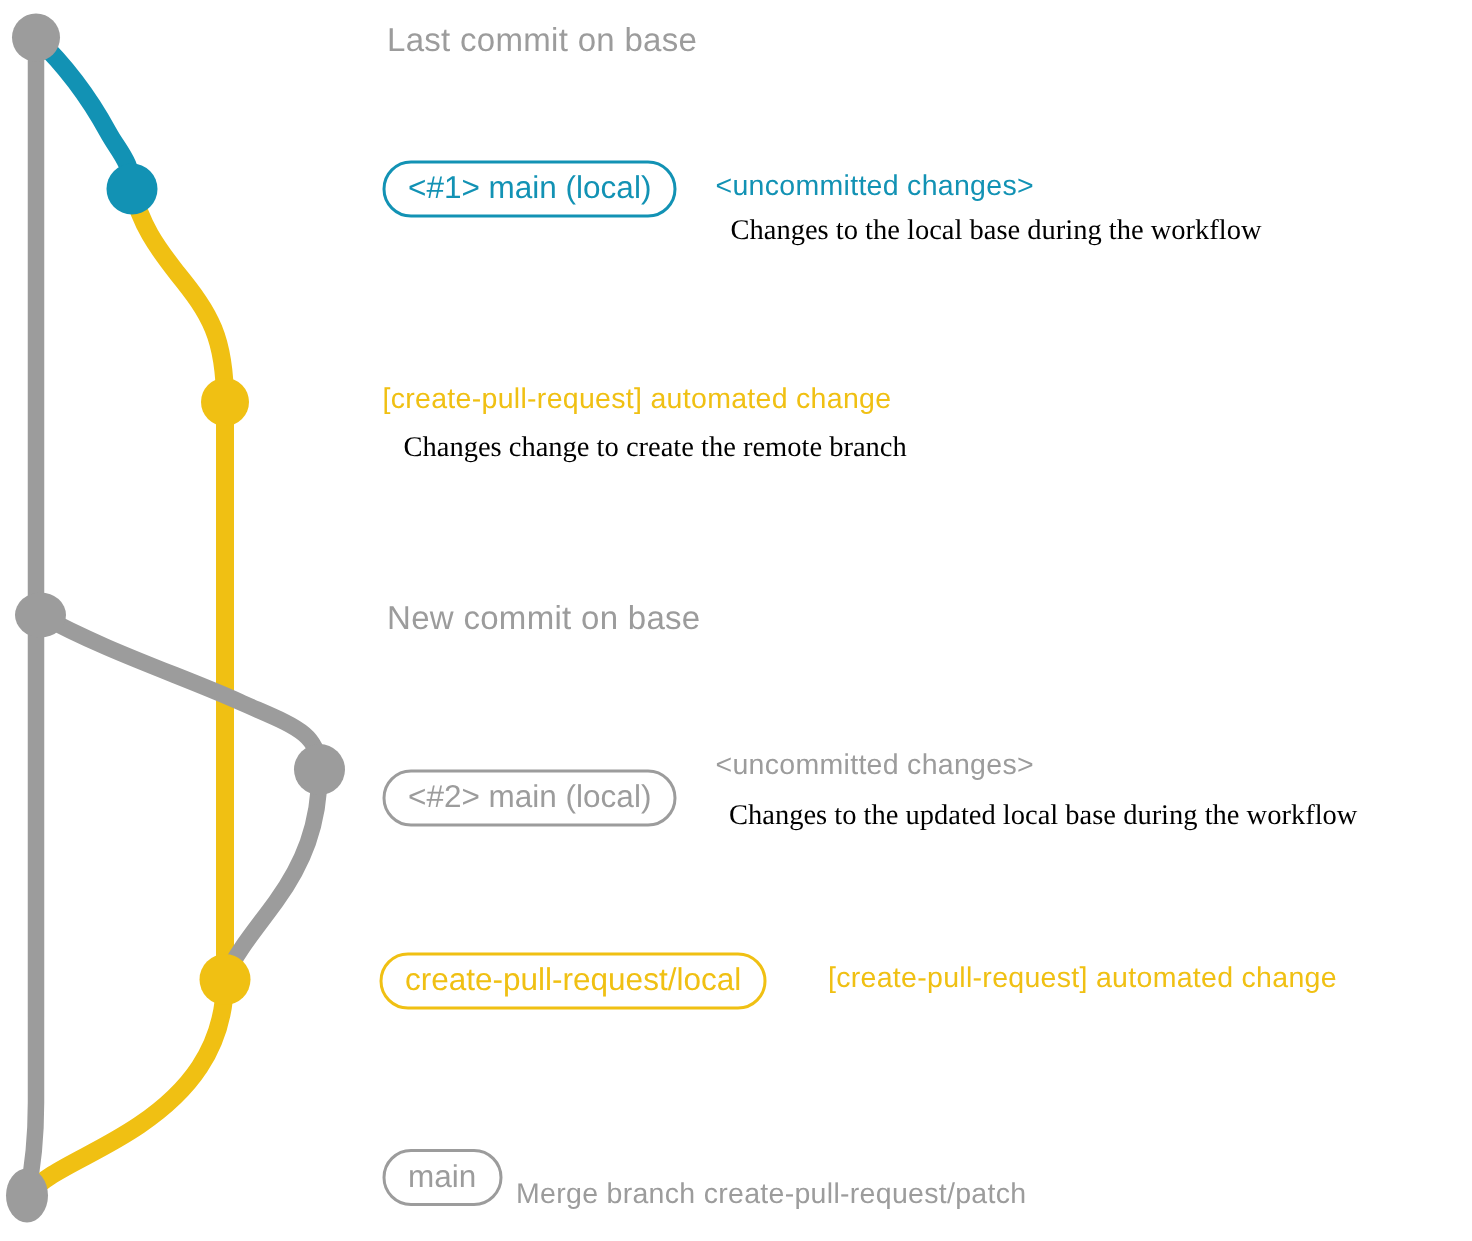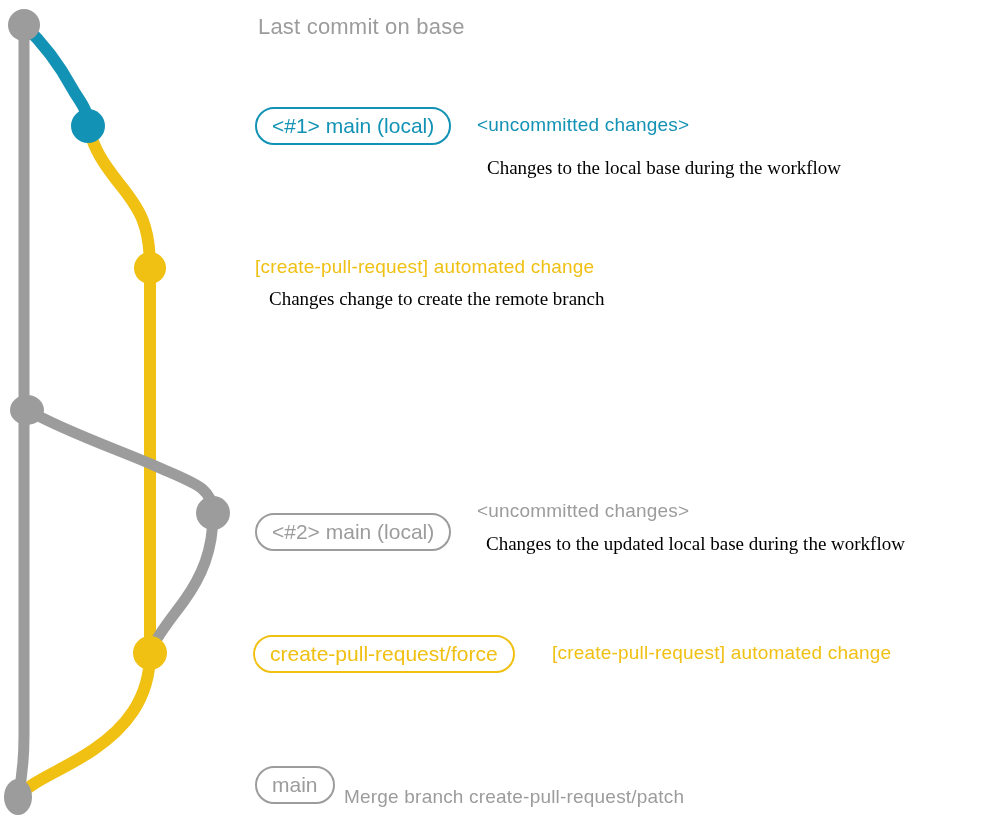--- a/index.html
+++ b/index.html
@@ -63,29 +63,30 @@
     <ellipse cx="27" cy="410" rx="17" ry="15" class="fill-gray"></ellipse>
     <circle cx="213" cy="513" r="17" class="fill-gray"></circle>
     <circle cx="150" cy="653" r="17" class="fill-yellow"></circle>
     <ellipse cx="18" cy="797" rx="14" ry="18" class="fill-gray"></ellipse>
   </svg>
 
   <div class="heading" style="left:258px;top:14px">Last commit on base</div>
 
   <div class="badge c-blue" style="left:255px;top:107px">&lt;#1&gt; main (local)</div>
   <div class="title c-blue" style="left:477px;top:114px">&lt;uncommitted changes&gt;</div>
-  <div class="desc" style="left:487px;top:157px">Changes to the local base during the workflow</div>
+  <div class="desc" style="left:487px;top:143px">Changes to the local base during the workflow</div>
 
   <div class="title c-yellow" style="left:255px;top:256px">[create-pull-request] automated change</div>
   <div class="desc" style="left:269px;top:288px">Changes change to create the remote branch</div>
 
+  <div class="heading" style="left:258px;top:399px">New commit on base</div>
 
   <div class="badge c-gray" style="left:255px;top:493px">&lt;#2&gt; main (local)</div>
   <div class="title c-gray" style="left:477px;top:500px">&lt;uncommitted changes&gt;</div>
   <div class="desc" style="left:486px;top:533px">Changes to the updated local base during the workflow</div>
 
-  <div class="badge c-yellow" style="left:253px;top:635px">create-pull-request/force</div>
+  <div class="badge c-yellow" style="left:253px;top:635px">create-pull-request/local</div>
   <div class="title c-yellow" style="left:552px;top:642px">[create-pull-request] automated change</div>
 
   <div class="badge c-gray" style="left:255px;top:746px">main</div>
   <div class="title c-gray" style="left:344px;top:786px">Merge branch create-pull-request/patch</div>
 
 </div>
 
 </body></html>

